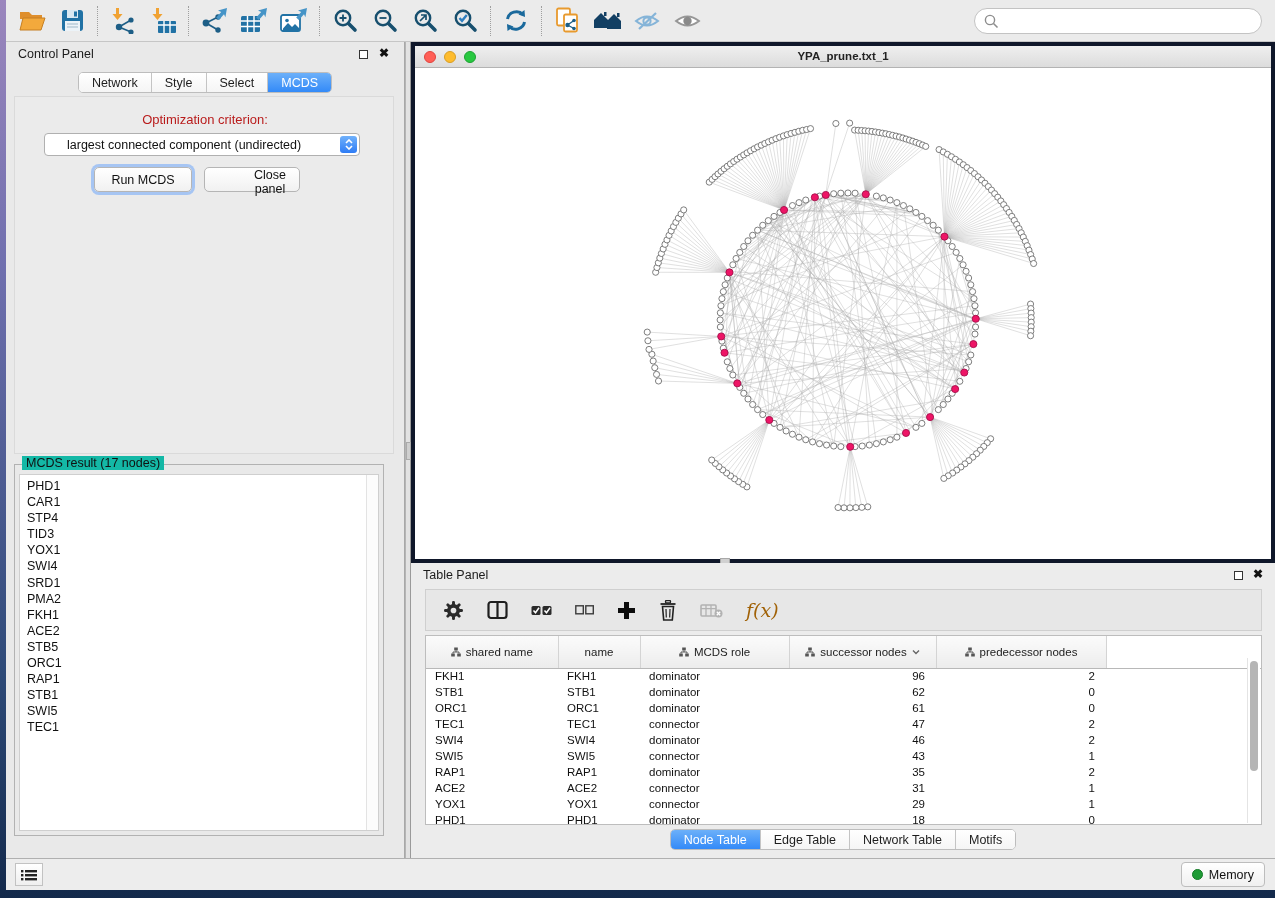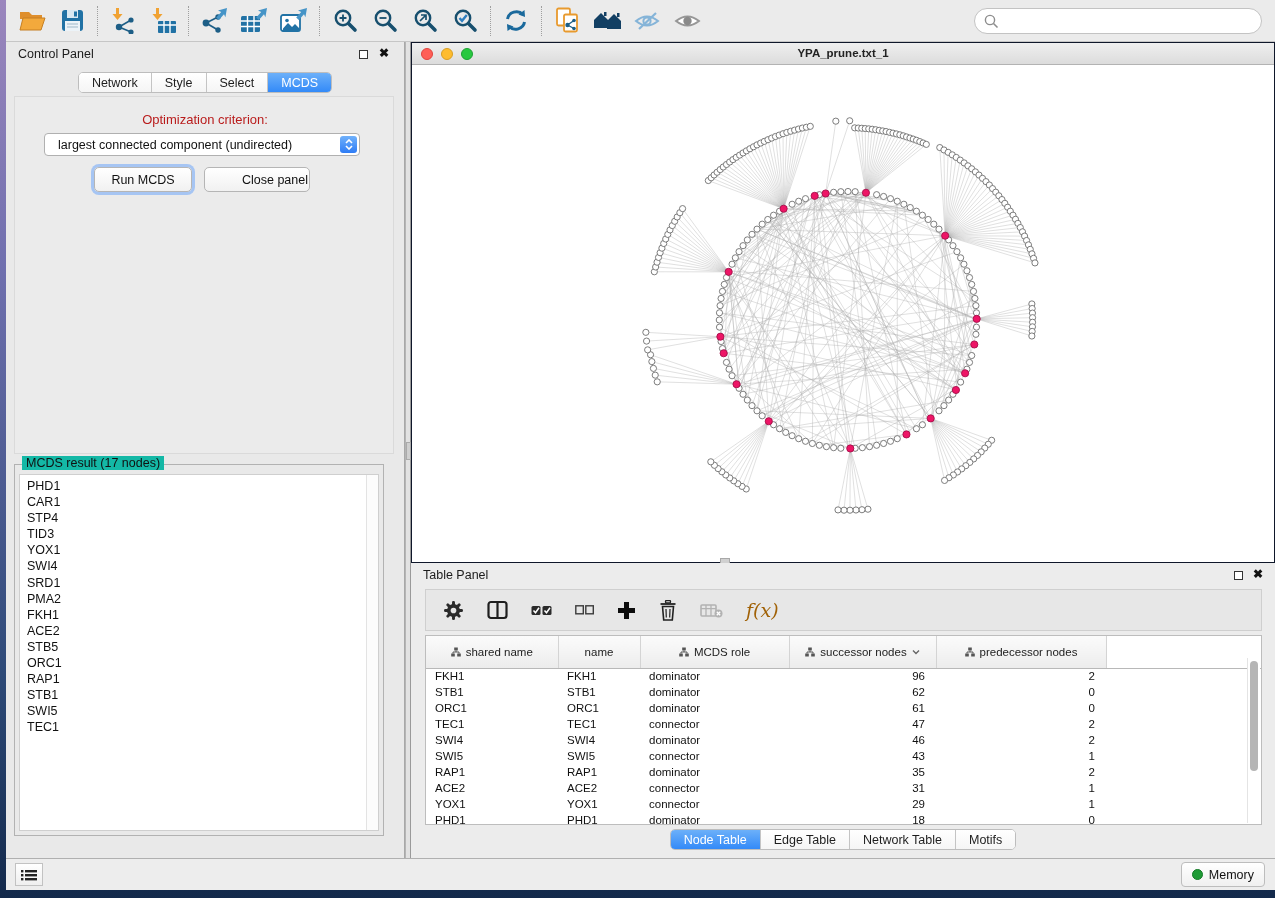--- a/index.html
+++ b/index.html
@@ -25,38 +25,38 @@
   .control-panel { position:absolute; left:0; top:42px; width:399px; bottom:32px; background:#e9e9e9; border-right:1px solid #a8a8a8; }
   .control-panel .float-ico { right:36px; } .control-panel .close-ico { right:15px; }
   .tabgroup { display:inline-flex; border:1px solid #bdbdbd; border-radius:5px; overflow:hidden; background:#fff; height:21px; }
   .tab { padding:2px 13px; font-size:12.5px; color:#1d1d1d; background:linear-gradient(#ffffff,#f5f5f5); border-right:1px solid #c4c4c4; cursor:pointer; white-space:nowrap; line-height:16px; }
   .tab:last-child { border-right:none; }
   .tab.sel { background:linear-gradient(#6cb0f9,#338af8); color:#fff; }
   .cp-tabs-wrap { position:absolute; top:30px; left:0; right:0; text-align:center; }
   .cp-box { position:absolute; left:8px; right:10px; top:54px; height:358px; background:#ebebeb; border:1px solid #dadada; }
   .opt-label { position:absolute; top:70px; left:0; right:0; text-align:center; font-size:13px; color:#b91c1c; }
   .mac-select { position:absolute; top:91px; left:38px; width:316px; height:23px; background:#fff; border:1px solid #b0b0b0; border-radius:4px; display:flex; align-items:center; cursor:pointer; }
-  .mac-select .val { font-size:12.5px; color:#111; margin-left:13px; white-space:nowrap; }
+  .mac-select .val { font-size:12.5px; color:#111; margin-left:22px; white-space:nowrap; }
   .stepper { position:absolute; right:2px; top:2px; bottom:2px; width:17px; border-radius:3px; background:linear-gradient(#70b1fb,#2e7cf5); display:flex; flex-direction:column; align-items:center; justify-content:center; gap:1px; }
   .btnrow { position:absolute; top:125px; left:0; right:0; }
   .mac-btn { position:absolute; height:25px; background:linear-gradient(#ffffff,#f1f1f1); border:1px solid #b5b5b5; border-radius:5px; font-size:12.5px; color:#111; cursor:pointer; font-family:"Liberation Sans",sans-serif; }
   .run-btn { left:88px; width:98px; box-shadow:0 0 0 3px rgba(110,165,250,.55); }
-  .closep-btn { left:198px; width:106px;padding-left:36px; }
+  .closep-btn { left:198px; width:96px;padding-left:36px; }
   .gb { position:absolute; left:8px; width:370px; top:422px; bottom:22px; border:1px solid #b2b2b2; }
   .gb-title { position:absolute; top:-9px; left:7px; background:#14b8a6; padding:0 4px; font-size:12.5px; color:#111; }
   .result-list { position:absolute; left:4px; right:4px; top:9px; bottom:4px; background:#fff; border:1px solid #cfcfcf; padding:3px 0 0 7px; overflow:hidden; font-size:12.5px; line-height:16.1px; color:#111; }
   .vtrack { position:absolute; right:5px; top:10px; bottom:5px; width:12px; background:#fcfcfc; border-left:1px solid #e3e3e3; }
 
   
   .vsplit { position:absolute; left:399px; top:42px; width:6px; bottom:32px; background:#e2e2e2; border-left:1px solid #b5b5b5; border-right:1px solid #9a9a9a; }
   .vsplit .grip { position:absolute; top:400px; left:0; width:5px; height:18px; background:#cfcfcf; border:1px solid #aaa; }
   .hsplit { position:absolute; left:714px; top:558px; width:10px; height:8px; background:#d0d0d0; border:1px solid #a8a8a8; }
 
   
-  .network-panel { position:absolute; left:405px; top:42px; right:0; height:521px; background:#fff; border:1px solid #0f172a; }
+  .network-panel { position:absolute; left:405px; top:42px; right:0; height:521px; background:#fff; border:4px solid #0f172a; }
   .net-titlebar { position:absolute; left:0; top:0; right:0; height:22px; background:linear-gradient(#efefef,#dcdcdc); border-bottom:1px solid #b3b3b3; }
   .tl { position:absolute; top:5px; width:12px; height:12px; border-radius:50%; cursor:pointer; }
   .tl.red { left:9px; background:#ff5f57; border:1px solid #e0443e; }
   .tl.yellow { left:29px; background:#febc2e; border:1px solid #d89e24; }
   .tl.green { left:49px; background:#28c840; border:1px solid #1da133; }
   .net-title { position:absolute; left:0; right:0; top:4px; text-align:center; font-size:11.5px; font-weight:bold; color:#222; }
   .net-canvas { position:absolute; left:0; top:22px; right:0; bottom:0; background:#fff; overflow:hidden; }
   .net-canvas svg { position:absolute; left:0; top:0; width:100%; height:100%; }
 
   

